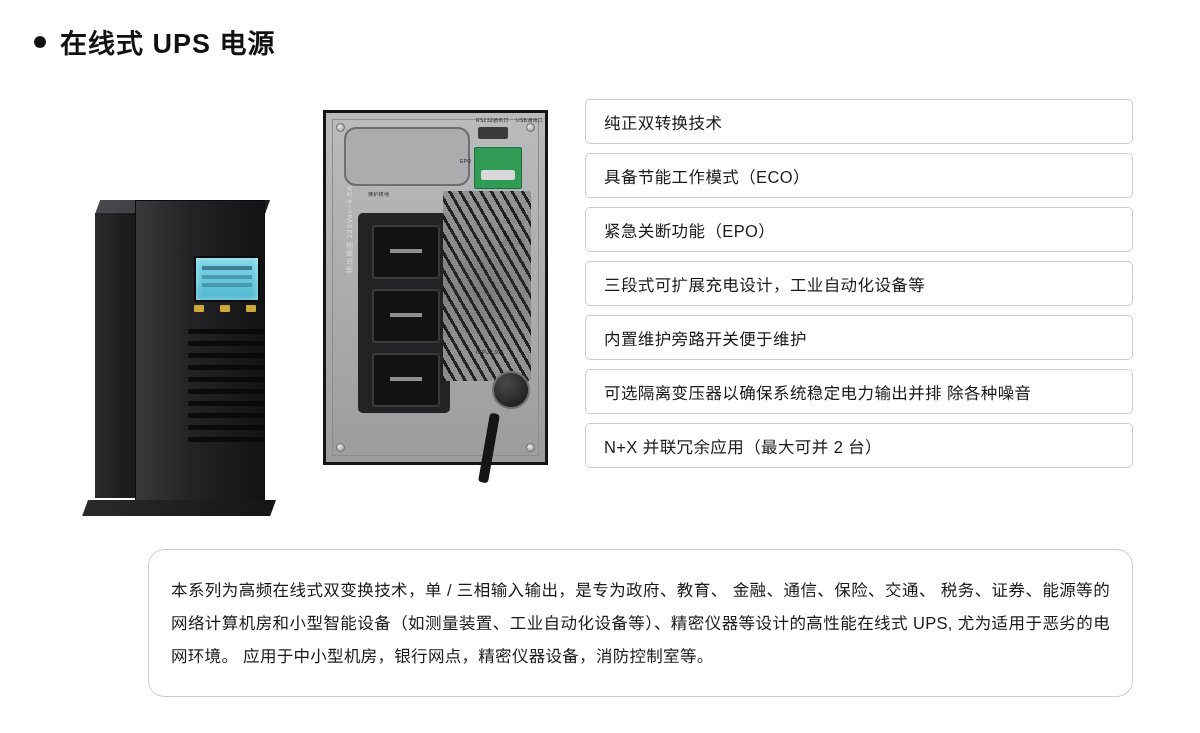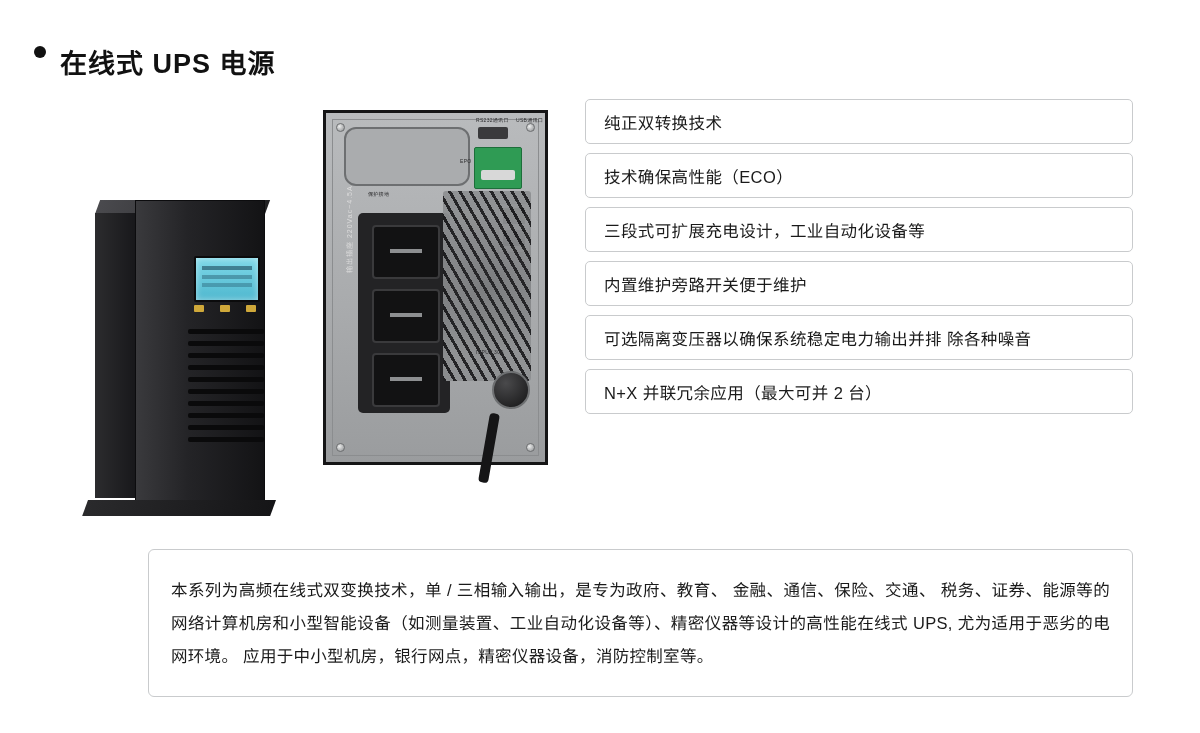--- a/index.html
+++ b/index.html
@@ -31,21 +31,20 @@
     border-radius: 50%;
     background: #111111;
     flex: 0 0 auto;
   }
   .title-text {
     font-size: 27px;
     font-weight: bold;
     letter-spacing: 1px;
     color: #111111;
     white-space: nowrap;
-    margin-top: 20px;
   }
 
   
   .product-area {
     position: absolute;
     left: 60px;
     top: 95px;
     width: 500px;
     height: 440px;
   }
@@ -335,21 +334,21 @@
   }
 
   
   .description {
     position: absolute;
     left: 148px;
     top: 549px;
     width: 985px;
     height: 148px;
     border: 1px solid #c9cbcd;
-    border-radius: 6px;
+    border-radius: 16px;
     background: #ffffff;
     box-sizing: border-box;
     padding: 24px 22px 0 22px;
   }
   .description p {
     margin: 0;
     font-size: 16.5px;
     line-height: 33px;
     color: #1a1a1a;
     letter-spacing: .3px;
@@ -424,21 +423,22 @@
 
     <div class="rear-screw" style="left:10px;  top:10px;"></div>
     <div class="rear-screw" style="right:10px; top:10px;"></div>
     <div class="rear-screw" style="left:10px;  bottom:10px;"></div>
     <div class="rear-screw" style="right:10px; bottom:10px;"></div>
   </div>
 </div>
 
 <div class="features">
   <div class="feature-item">纯正双转换技术</div>
-  <div class="feature-item">技术确保高性能（ECO）</div>
+  <div class="feature-item">具备节能工作模式（ECO）</div>
+  <div class="feature-item">紧急关断功能（EPO）</div>
   <div class="feature-item">三段式可扩展充电设计，工业自动化设备等</div>
   <div class="feature-item">内置维护旁路开关便于维护</div>
   <div class="feature-item">可选隔离变压器以确保系统稳定电力输出并排 除各种噪音</div>
   <div class="feature-item">N+X 并联冗余应用（最大可并 2 台）</div>
 </div>
 
 <div class="description">
   <p>本系列为高频在线式双变换技术，单 / 三相输入输出，是专为政府、教育、 金融、通信、保险、交通、 税务、证券、能源等的网络计算机房和小型智能设备（如测量装置、工业自动化设备等）、精密仪器等设计的高性能在线式 UPS, 尤为适用于恶劣的电网环境。 应用于中小型机房，银行网点，精密仪器设备，消防控制室等。</p>
 </div>
 

